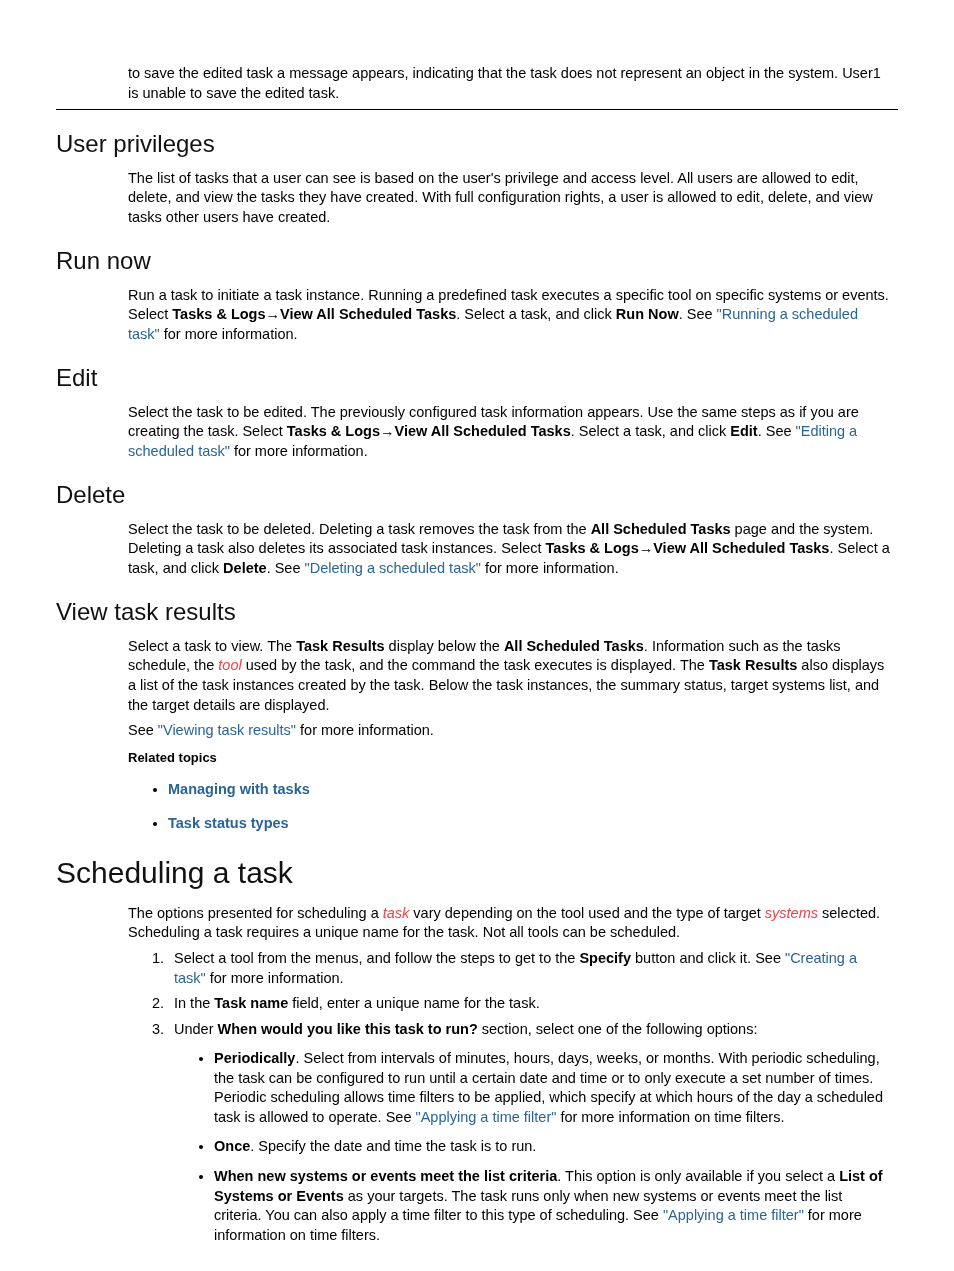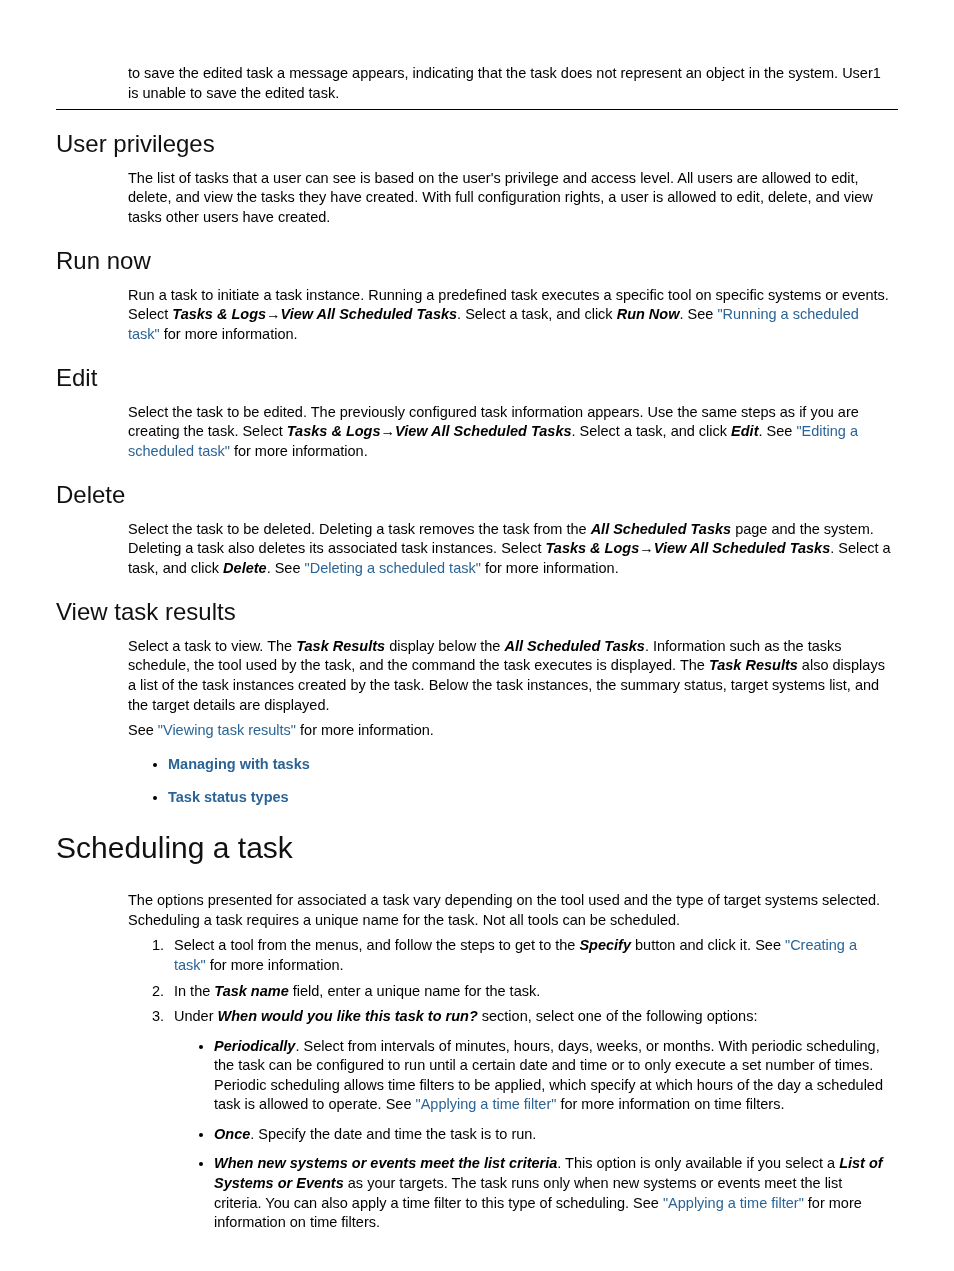--- a/index.html
+++ b/index.html
@@ -20,35 +20,35 @@
     font-family: "Segoe UI Light", "Helvetica Neue", Arial, sans-serif;
     font-weight: 300;
     font-size: 24px;
     margin: 18px 0 8px 0;
     color: #111;
   }
   h1 {
     font-family: "Segoe UI Light", "Helvetica Neue", Arial, sans-serif;
     font-weight: 300;
     font-size: 30px;
-    margin: 20px 0 23px 0;
+    margin: 20px 0 10px 0;
     color: #111;
   }
   p {
     margin: 6px 0;
   }
   .link {
     color: #2a6496;
   }
   .glossary {
-    color: #000000;
+    color: #ef4444;
+    font-style: italic;
   }
   b, strong {
     font-weight: bold;
-    font-style: italic;
   }
   hr {
     border: none;
     border-top: 1px solid #000;
     margin: 6px 0 4px 0;
   }
   .related-hdr {
     font-weight: bold;
     font-size: 13px;
     margin-top: 8px;
@@ -117,30 +117,31 @@
 </div>
 
 <h2>View task results</h2>
 <div class="indent">
   <p>
     <span>Select a task to view. The </span><b>Task Results</b><span> display below the </span><b>All Scheduled Tasks</b><span>. Information such as the tasks schedule, the </span><span class="glossary">tool</span><span> used by the task, and the command the task executes is displayed. The </span><b>Task Results</b><span> also displays a list of the task instances created by the task. Below the task instances, the summary status, target systems list, and the target details are displayed.</span>
   </p>
   <p>
     <span>See </span><span class="link">"Viewing task results"</span><span> for more information.</span>
   </p>
+  <p class="related-hdr">Related topics</p>
   <ul class="bullets">
     <li><span class="link">Managing with tasks</span></li>
     <li><span class="link">Task status types</span></li>
   </ul>
 </div>
 
 <h1>Scheduling a task</h1>
 <div class="indent">
   <p>
-    <span>The options presented for associated a </span><span class="glossary">task</span><span> vary depending on the tool used and the type of target </span><span class="glossary">systems</span><span> selected. Scheduling a task requires a unique name for the task. Not all tools can be scheduled.</span>
+    <span>The options presented for scheduling a </span><span class="glossary">task</span><span> vary depending on the tool used and the type of target </span><span class="glossary">systems</span><span> selected. Scheduling a task requires a unique name for the task. Not all tools can be scheduled.</span>
   </p>
   <ol class="steps">
     <li>
       <span>Select a tool from the menus, and follow the steps to get to the </span><b>Specify</b><span> button and click it. See </span><span class="link">"Creating a task"</span><span> for more information.</span>
     </li>
     <li>
       <span>In the </span><b>Task name</b><span> field, enter a unique name for the task.</span>
     </li>
     <li>
       <span>Under </span><b>When would you like this task to run?</b><span> section, select one of the following options:</span>

